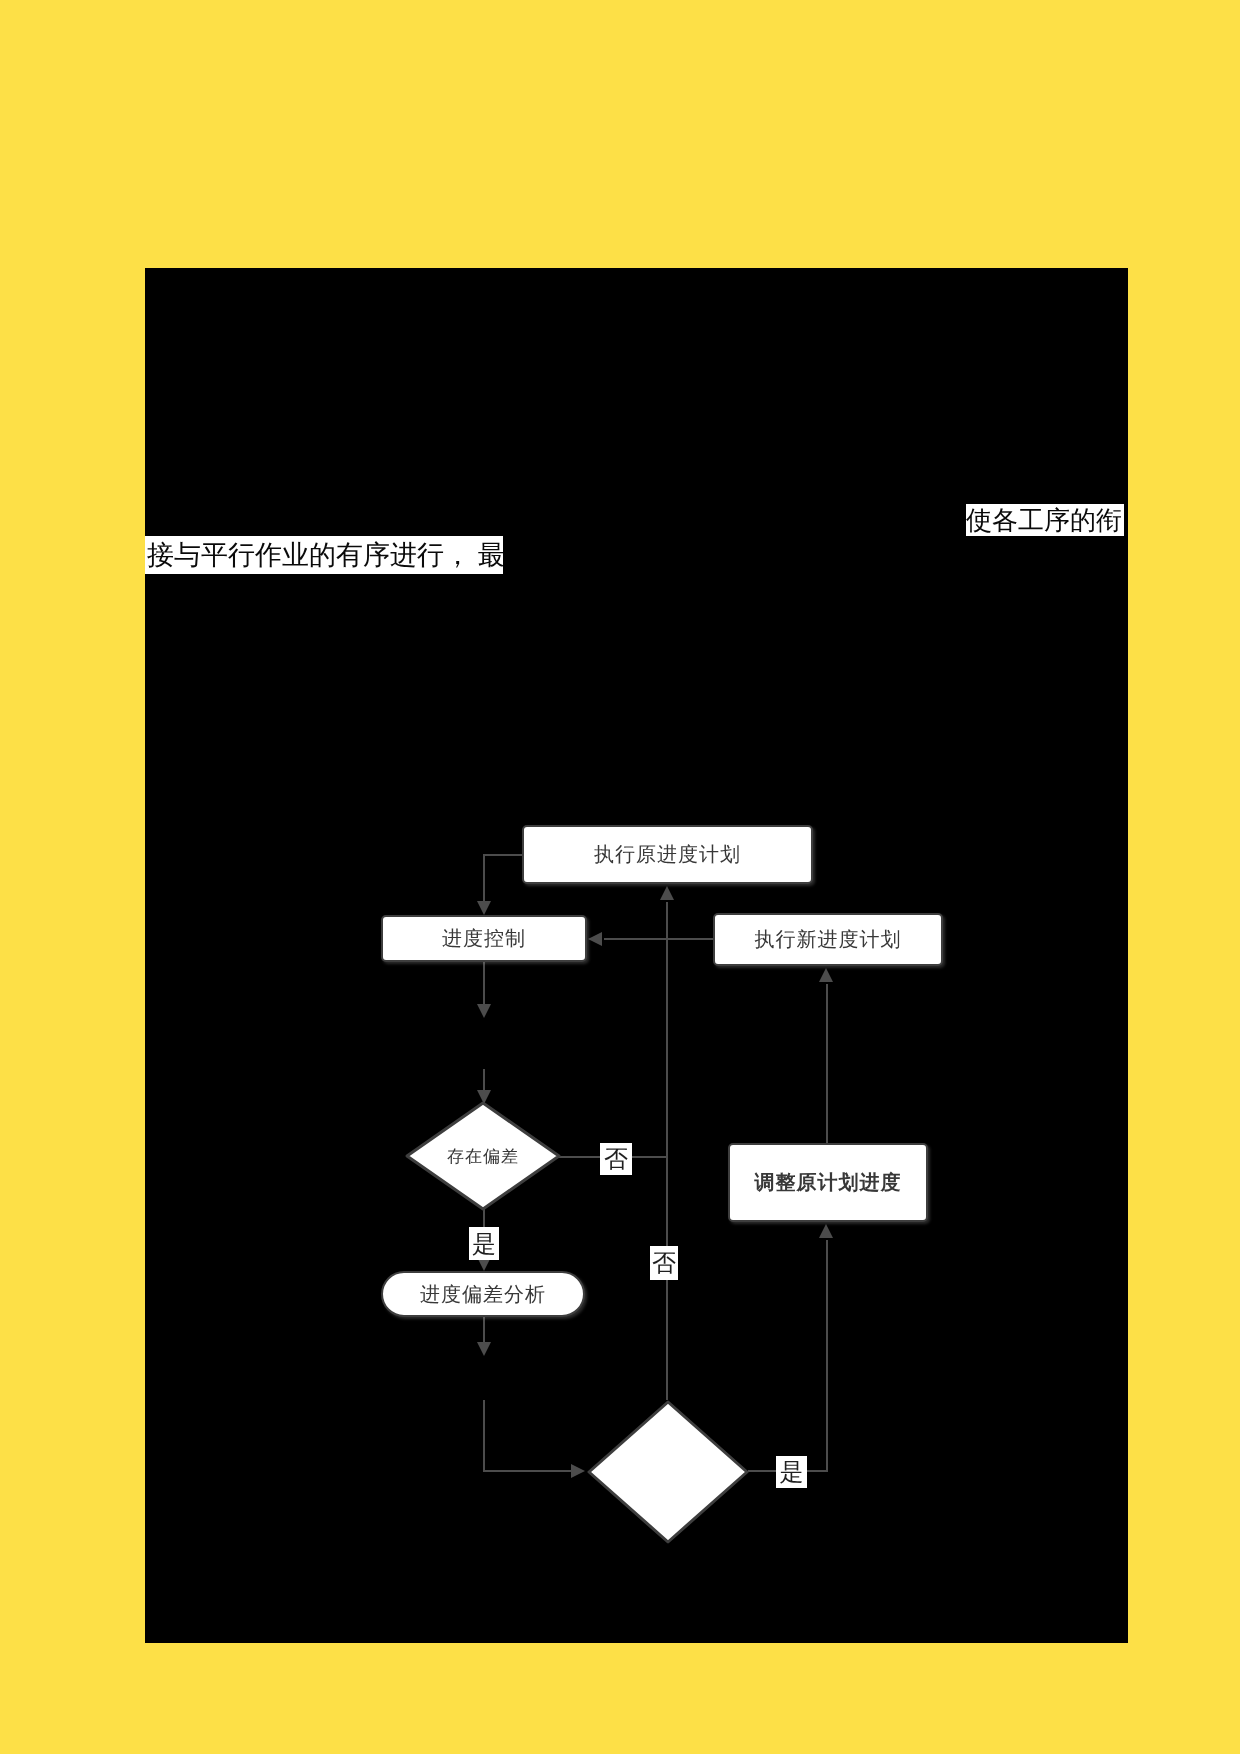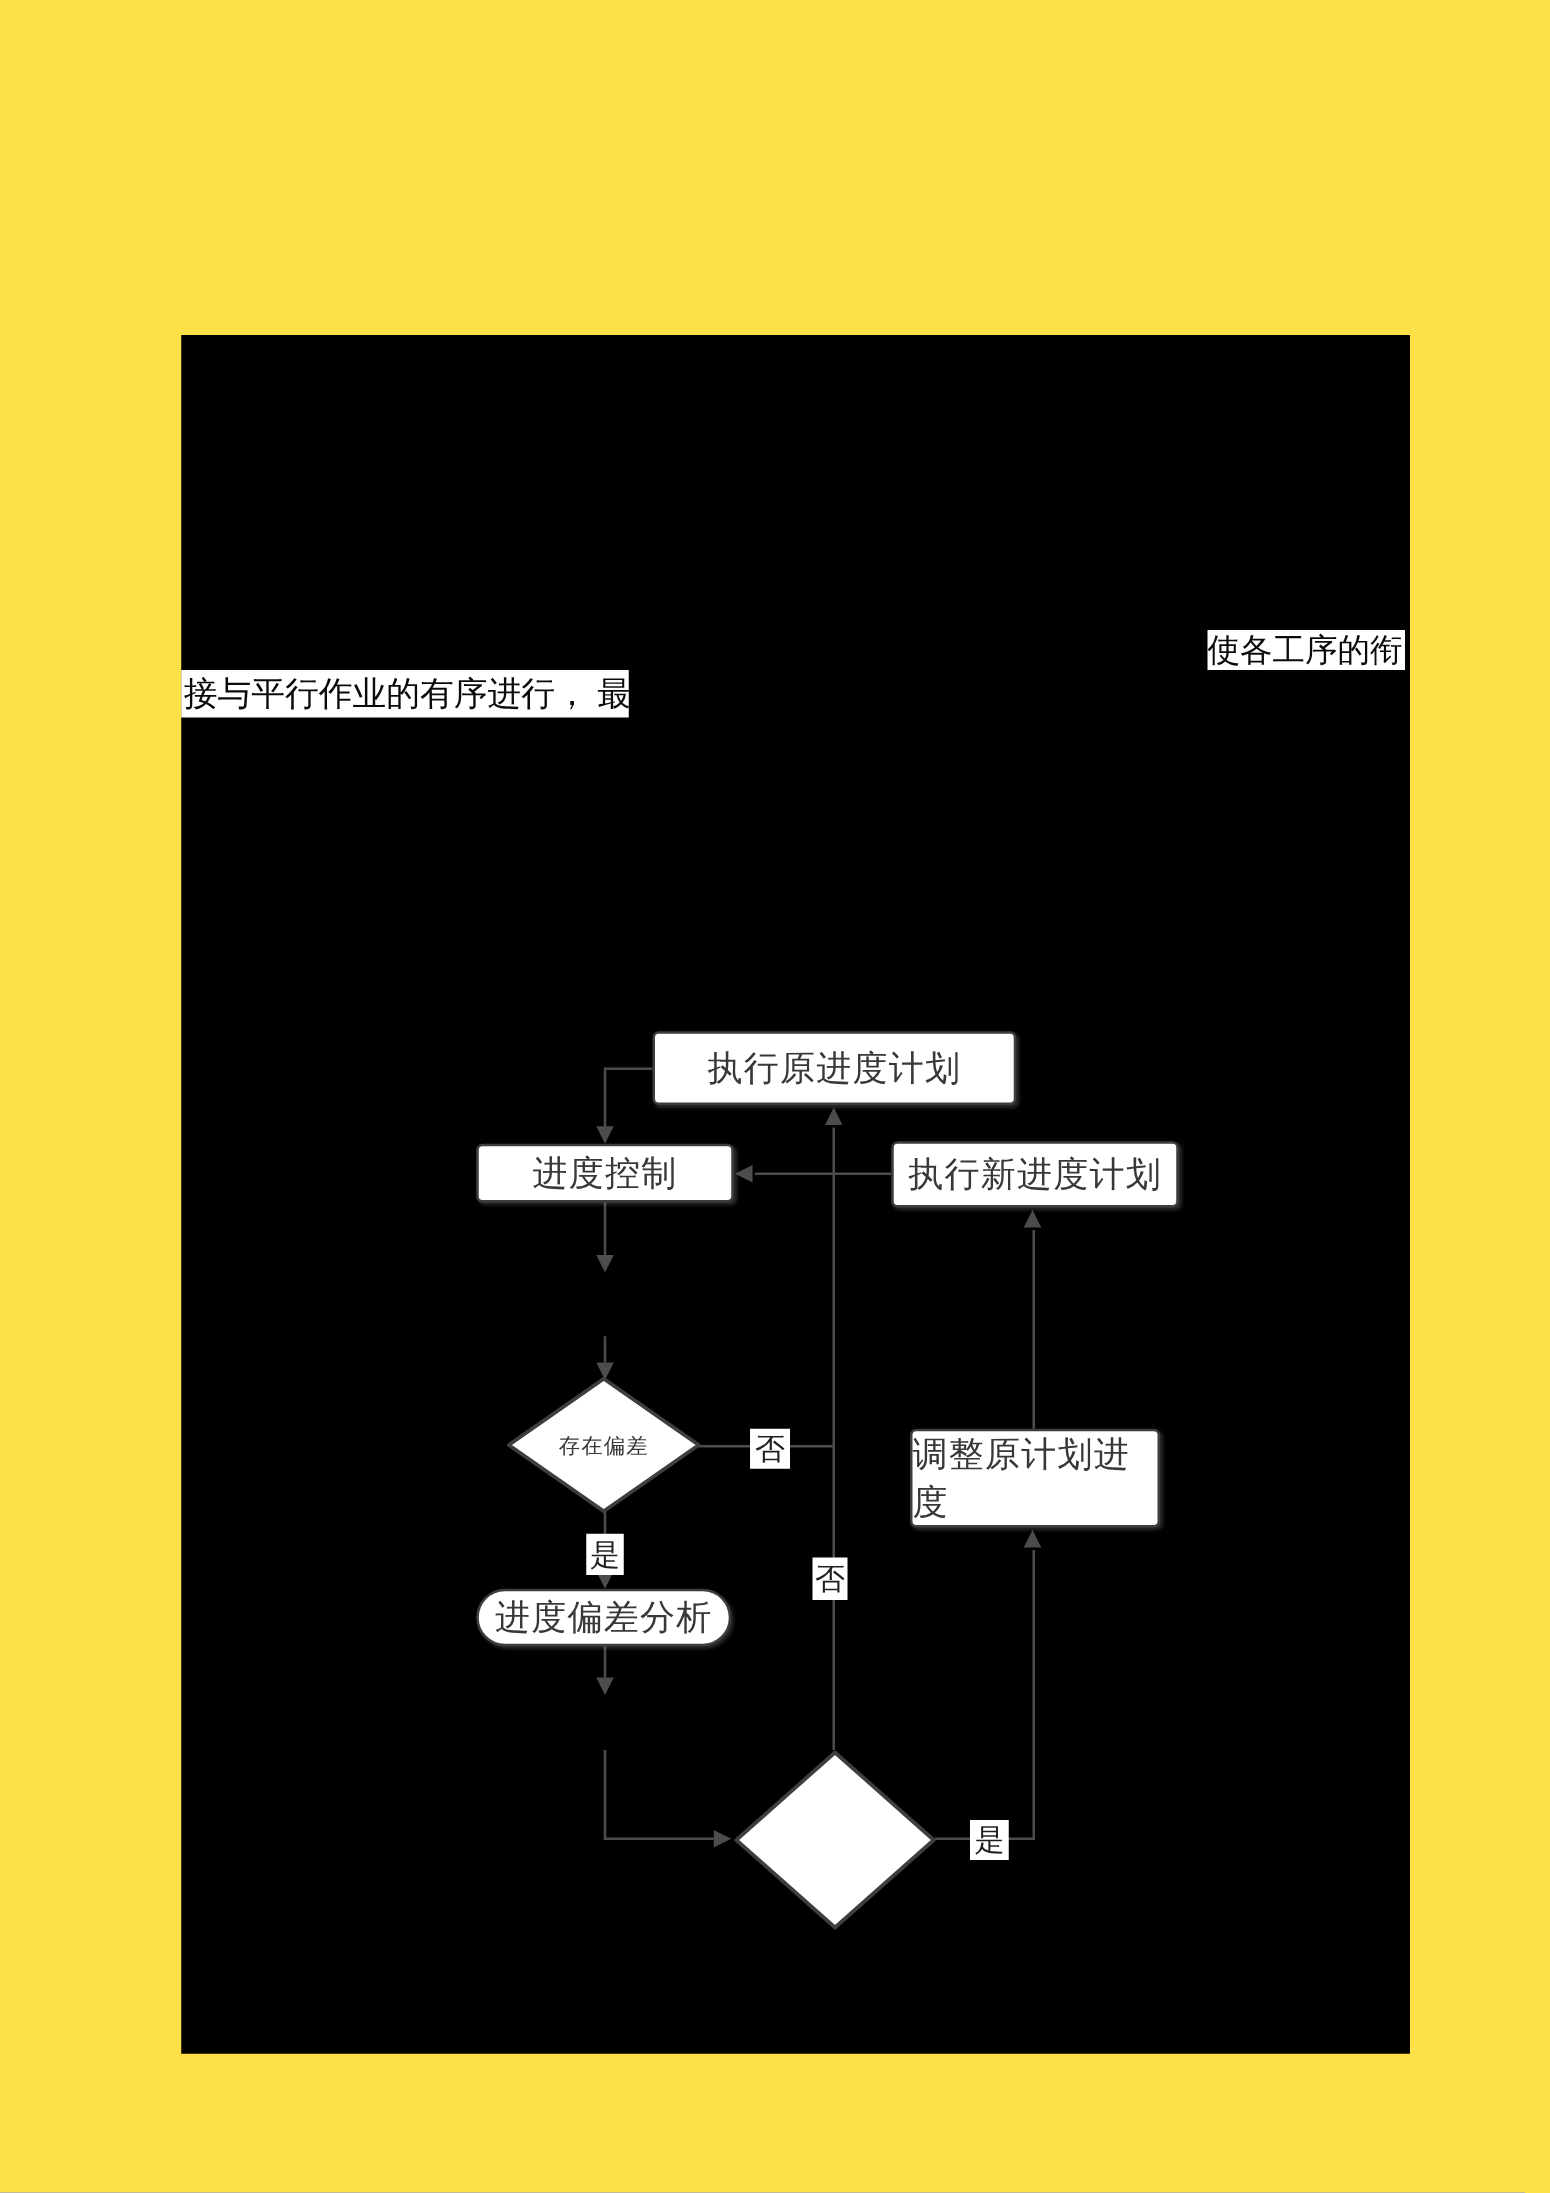--- a/index.html
+++ b/index.html
@@ -29,21 +29,21 @@
   .strip.s2{left:145px;top:536px;width:356px;height:38px;font-size:27px;padding-left:2px;}
   
   .hline,.vline{position:absolute;background:#4c4c4c;}
   .node{
     position:absolute;
     background:#ffffff;
     border:2px solid #3e3e3e;
     border-radius:5px;
     box-sizing:border-box;
     display:flex;align-items:center;justify-content:center;
-    font-size:28px;color:#383838;
+    font-size:20px;color:#383838;
     letter-spacing:1px;
     box-shadow:2px 2px 3px rgba(150,150,150,0.28);
   }
   .dsvg{position:absolute;}
   .dlabel{
     position:absolute;
     display:flex;align-items:center;justify-content:center;
     font-size:17px;color:#383838;letter-spacing:1px;
   }
   .tag{
@@ -99,21 +99,21 @@
   <div class="hline" style="left:748px;top:1470px;width:80px;height:2px;"></div>
   <div class="vline" style="left:826px;top:1240px;width:2px;height:232px;"></div>
   <div class="arrow up" style="left:819px;top:1224px;"></div>
 
   <div class="vline" style="left:826px;top:984px;width:2px;height:159px;"></div>
   <div class="arrow up" style="left:819px;top:968px;"></div>
 
   <div class="node" style="left:522px;top:825px;width:291px;height:59px;">执行原进度计划</div>
   <div class="node" style="left:381px;top:915px;width:206px;height:47px;">进度控制</div>
   <div class="node" style="left:713px;top:913px;width:230px;height:53px;">执行新进度计划</div>
-  <div class="node" style="left:728px;top:1143px;width:200px;height:79px;">调整原计划进度</div>
+  <div class="node" style="left:728px;top:1143px;width:200px;height:79px;font-weight:bold;">调整原计划进度</div>
   <div class="node" style="left:381px;top:1271px;width:204px;height:46px;border-radius:23px;">进度偏差分析</div>
 
   <svg class="dsvg" style="left:404px;top:1100px;" width="158" height="112" viewBox="0 0 158 112">
     <polygon points="79,3 155,56 79,109 3,56" fill="#ffffff" stroke="#3e3e3e" stroke-width="3" stroke-linejoin="round"></polygon>
   </svg>
   <div class="dlabel" style="left:404px;top:1100px;width:158px;height:112px;">存在偏差</div>
 
   <svg class="dsvg" style="left:586px;top:1399px;" width="164" height="146" viewBox="0 0 164 146">
     <polygon points="82,3 161,73 82,143 3,73" fill="#ffffff" stroke="#3e3e3e" stroke-width="3" stroke-linejoin="round"></polygon>
   </svg>

